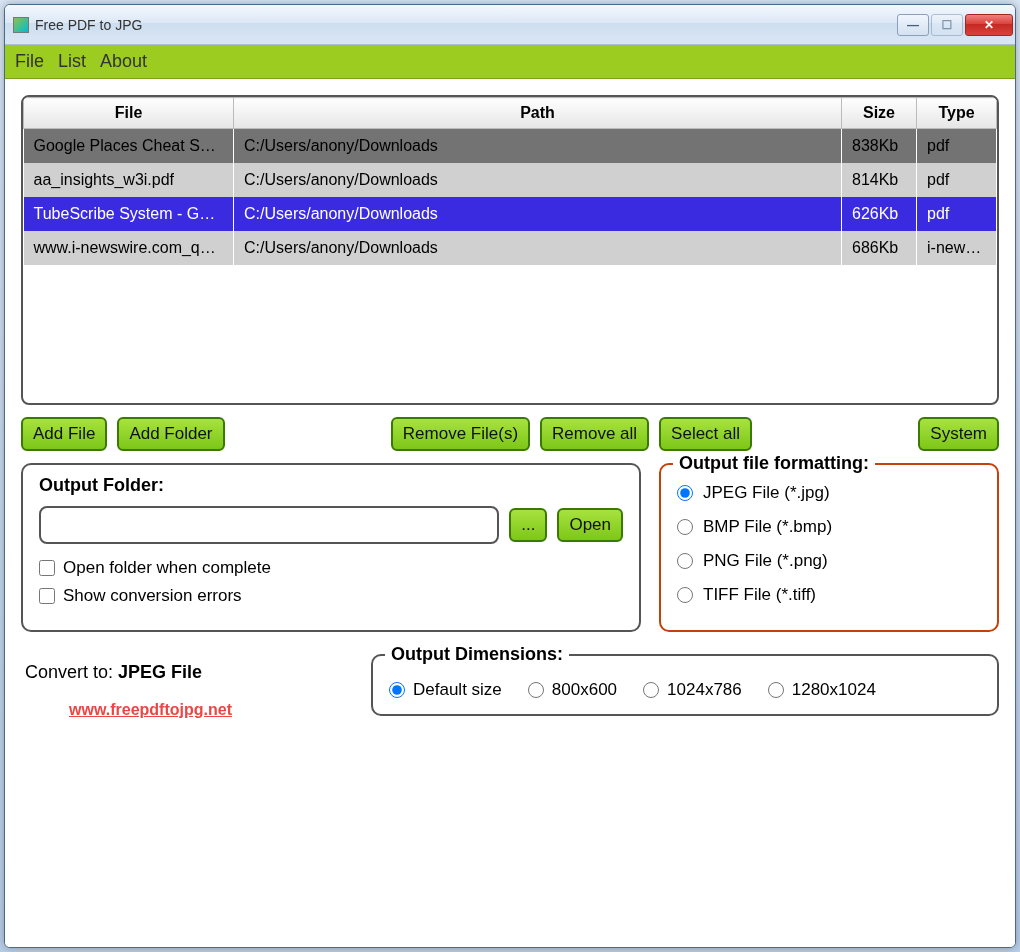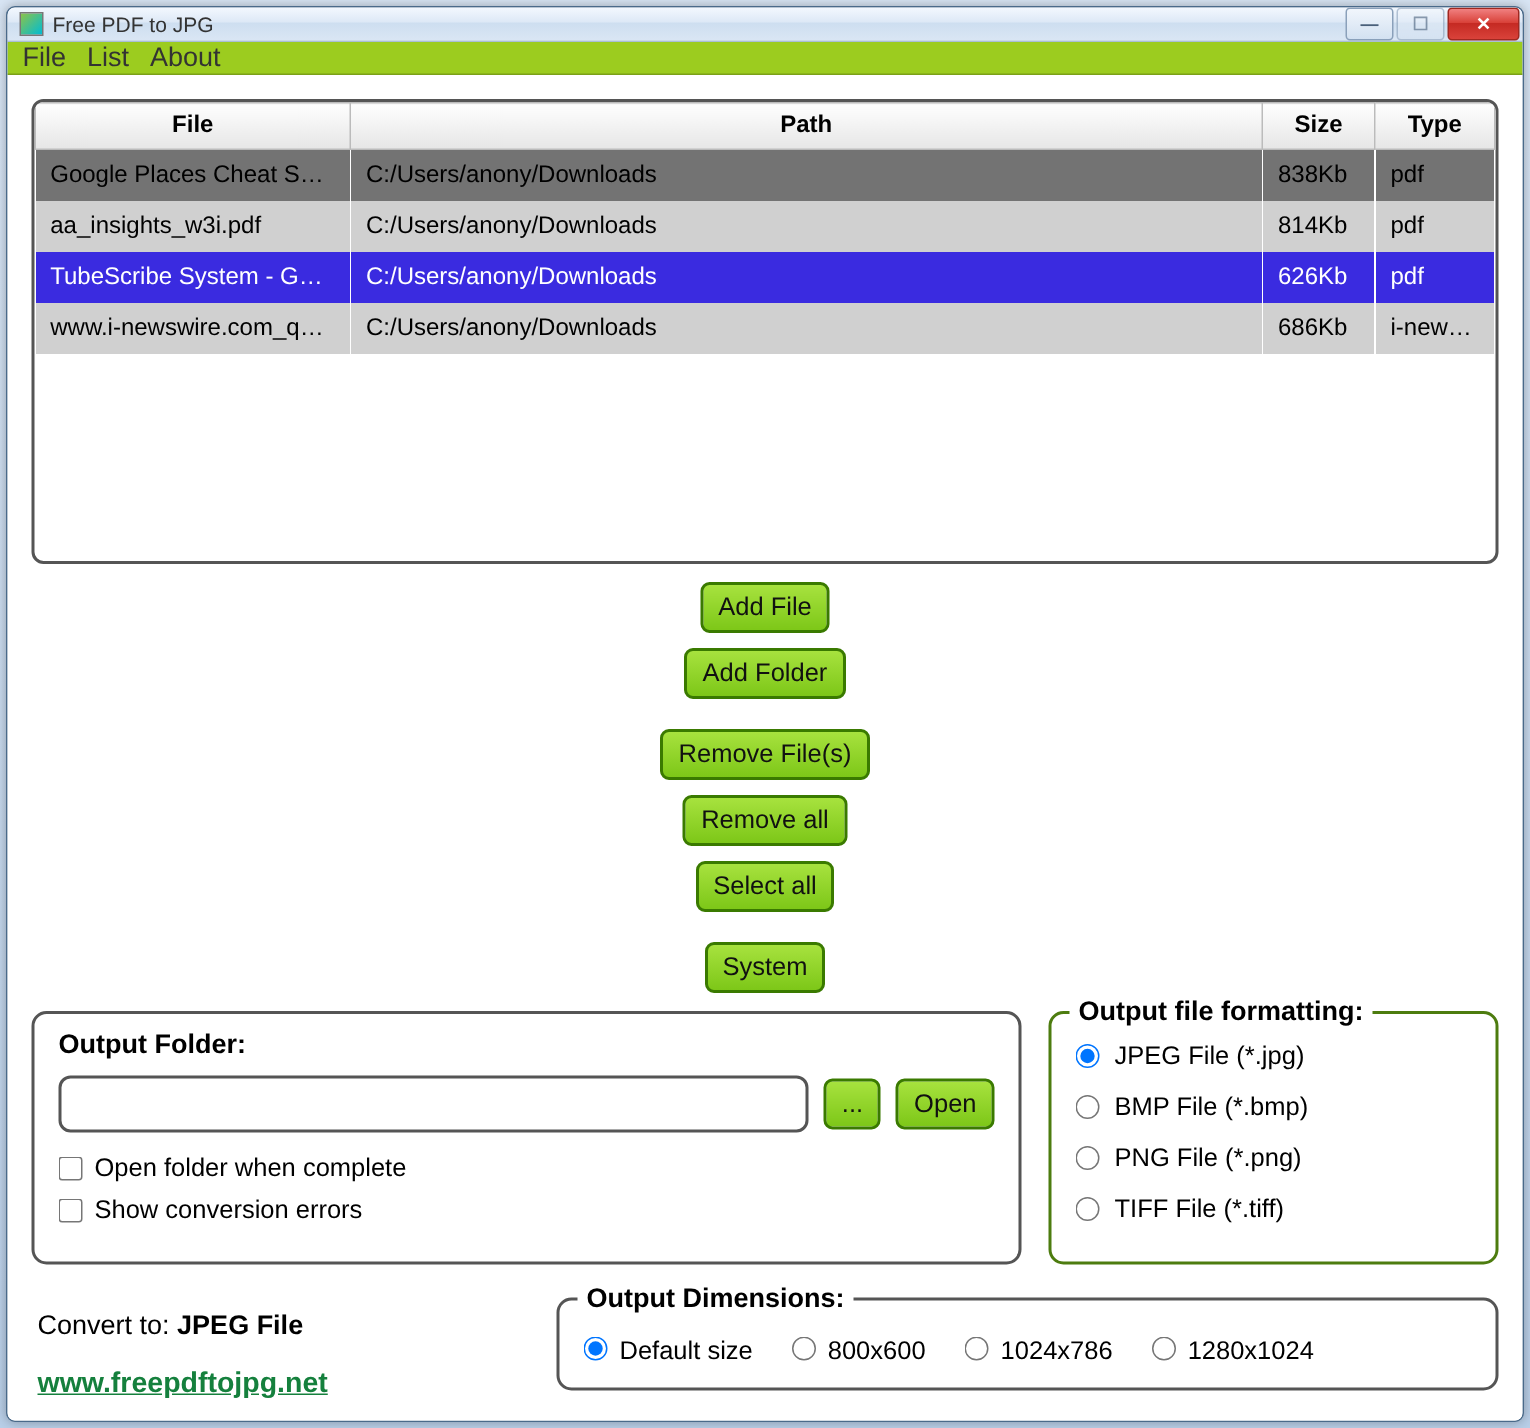--- a/index.html
+++ b/index.html
@@ -102,21 +102,20 @@
   tr.row-odd td { background: #737373; }
   tr.row-selected td { background: #3a2be0; color: #ffffff; }
   .col-file { width: 210px; }
   .col-path { }
   .col-size { width: 75px; }
   .col-type { width: 80px; }
   .button-row {
     display: flex;
     align-items: center;
     gap: 10px;
-    flex-direction: column;
   }
   .spacer { flex: 1; }
   .gbtn {
     background: linear-gradient(to bottom,#a7e23e,#7dc718);
     border: 2px solid #3a7a00;
     border-radius: 6px;
     padding: 5px 10px;
     font-size: 17px;
     color: #111;
     cursor: default;
@@ -142,52 +141,52 @@
     flex: 1;
     height: 38px;
     border: 2px solid #555;
     border-radius: 8px;
     padding: 0 8px;
     font-size: 16px;
   }
   .check-row { display: flex; align-items: center; gap: 8px; margin: 8px 0; font-size: 17px; }
   .check-row input { width: 16px; height: 16px; }
   .format-group {
-    width: 300px;
-    border: 2px solid #4d7c0f;
+    width: 340px;
+    border: 2px solid #c2410c;
     border-radius: 10px;
     padding: 4px 16px 10px;
     position: relative;
   }
   .format-group .legend {
     position: absolute; top: -12px; left: 12px;
     background: #fff; padding: 0 6px;
     font-weight: bold; font-size: 18px;
   }
   .radio-row { display: flex; align-items: center; gap: 10px; margin: 14px 0; font-size: 17px; }
   .radio-row input { width: 16px; height: 16px; }
   .bottom-row { display: flex; gap: 20px; align-items: flex-start; margin-top: 10px; }
   .convert-block { width: 330px; padding: 8px 4px; }
   .convert-line { font-size: 18px; margin-bottom: 18px; }
   .convert-line .bold { font-weight: bold; }
-  .website-link { color: #15803d; font-size: 19px; font-weight: bold; text-decoration: underline; }
+  .website-link { color: #ef4444; font-size: 16px; font-weight: bold; text-decoration: underline; margin-left: 44px; }
   .dims-group {
     flex: 1;
     border: 2px solid #555;
     border-radius: 10px;
     padding: 6px 16px 14px;
     position: relative;
   }
   .dims-group .legend {
     position: absolute; top: -12px; left: 12px;
     background: #fff; padding: 0 6px;
     font-weight: bold; font-size: 18px;
   }
   .dims-row { display: flex; gap: 26px; margin-top: 18px; font-size: 17px; align-items: center; }
-  .dims-opt { display: flex; align-items: flex-start; gap: 8px; }
+  .dims-opt { display: flex; align-items: center; gap: 8px; }
   .dims-opt input { width: 16px; height: 16px; }
 </style>
 </head>
 <body>
 
 <div class="window">
   <div class="titlebar">
     <div class="app-icon"></div>
     <div class="title-text">Free PDF to JPG</div>
     <div class="win-controls">

